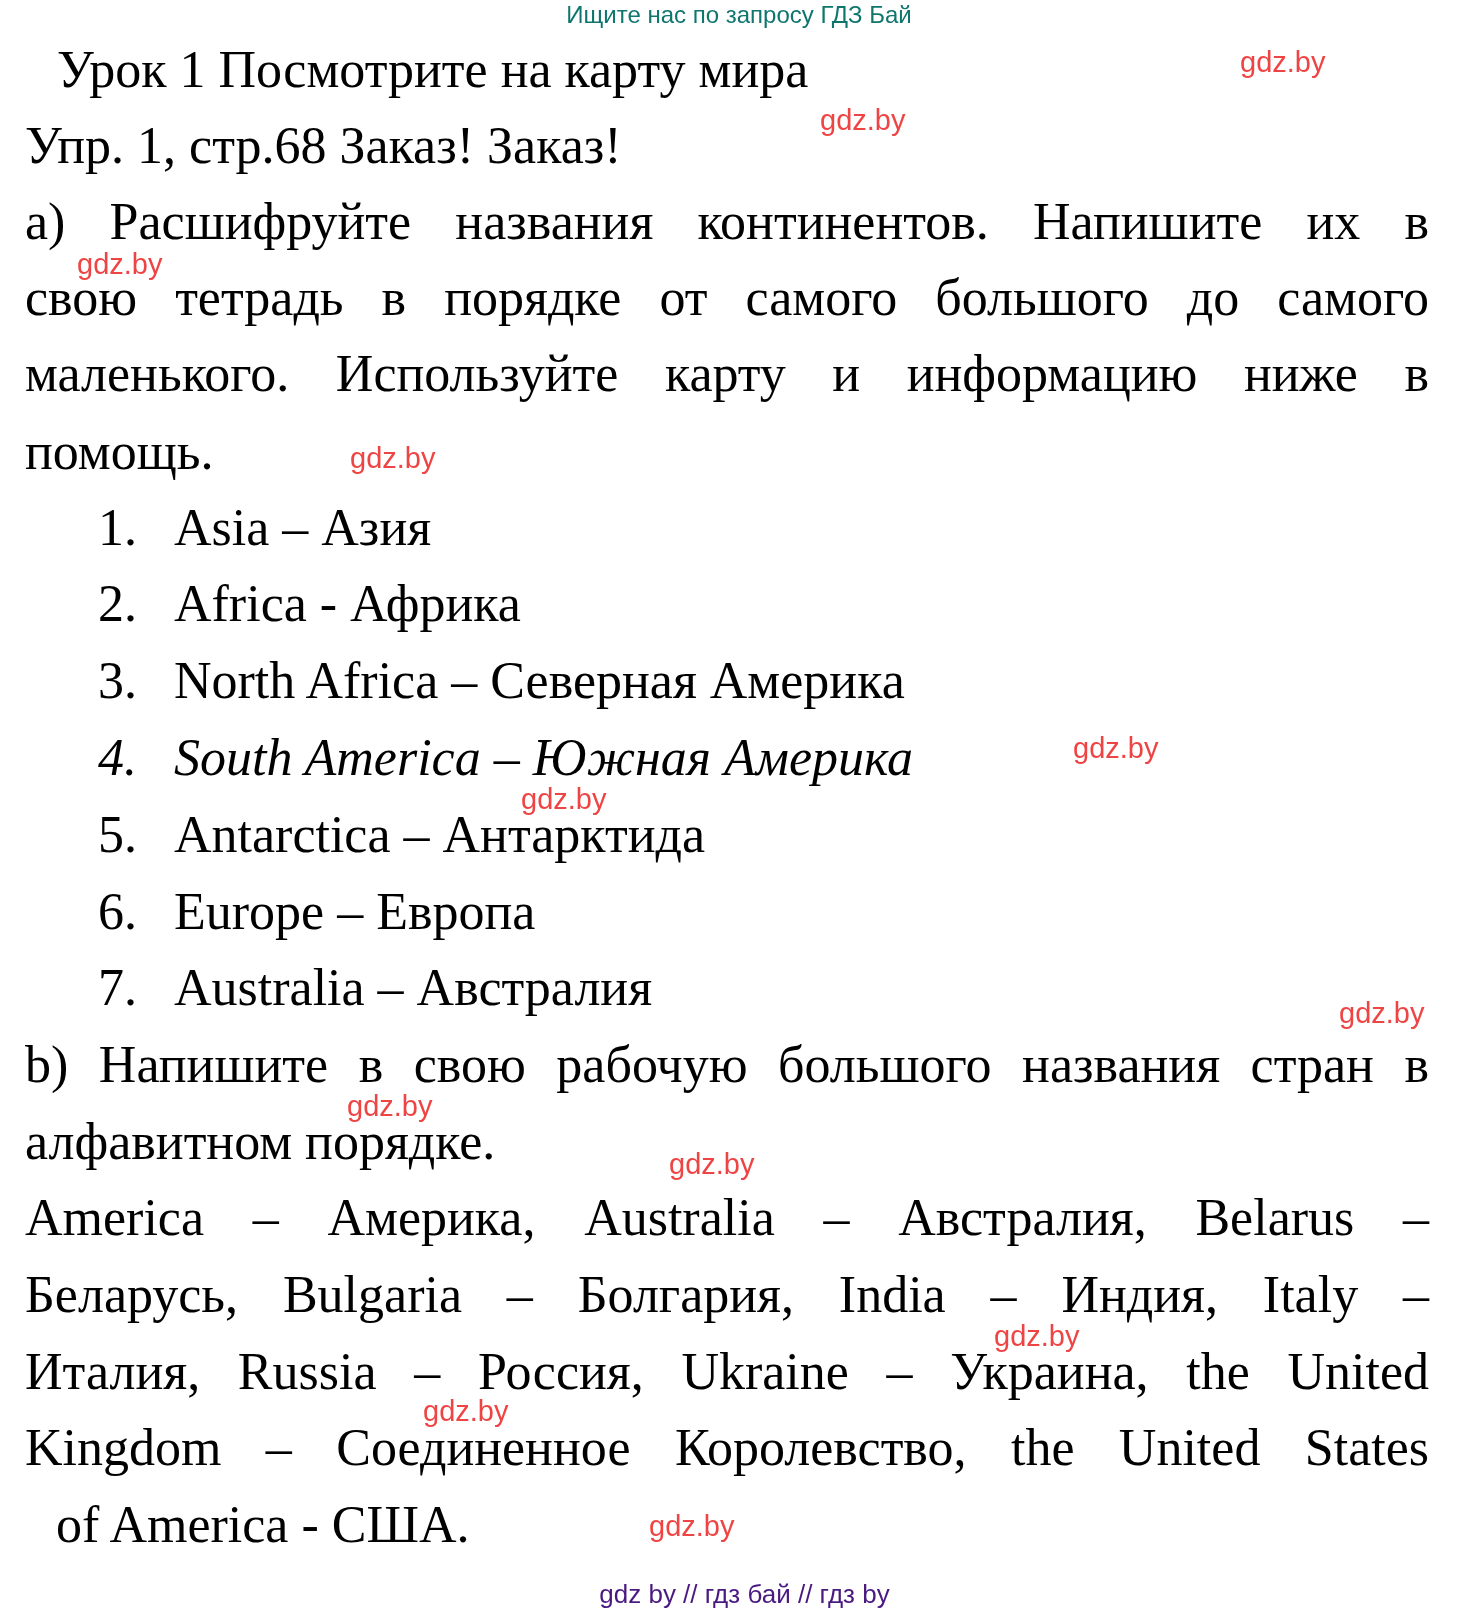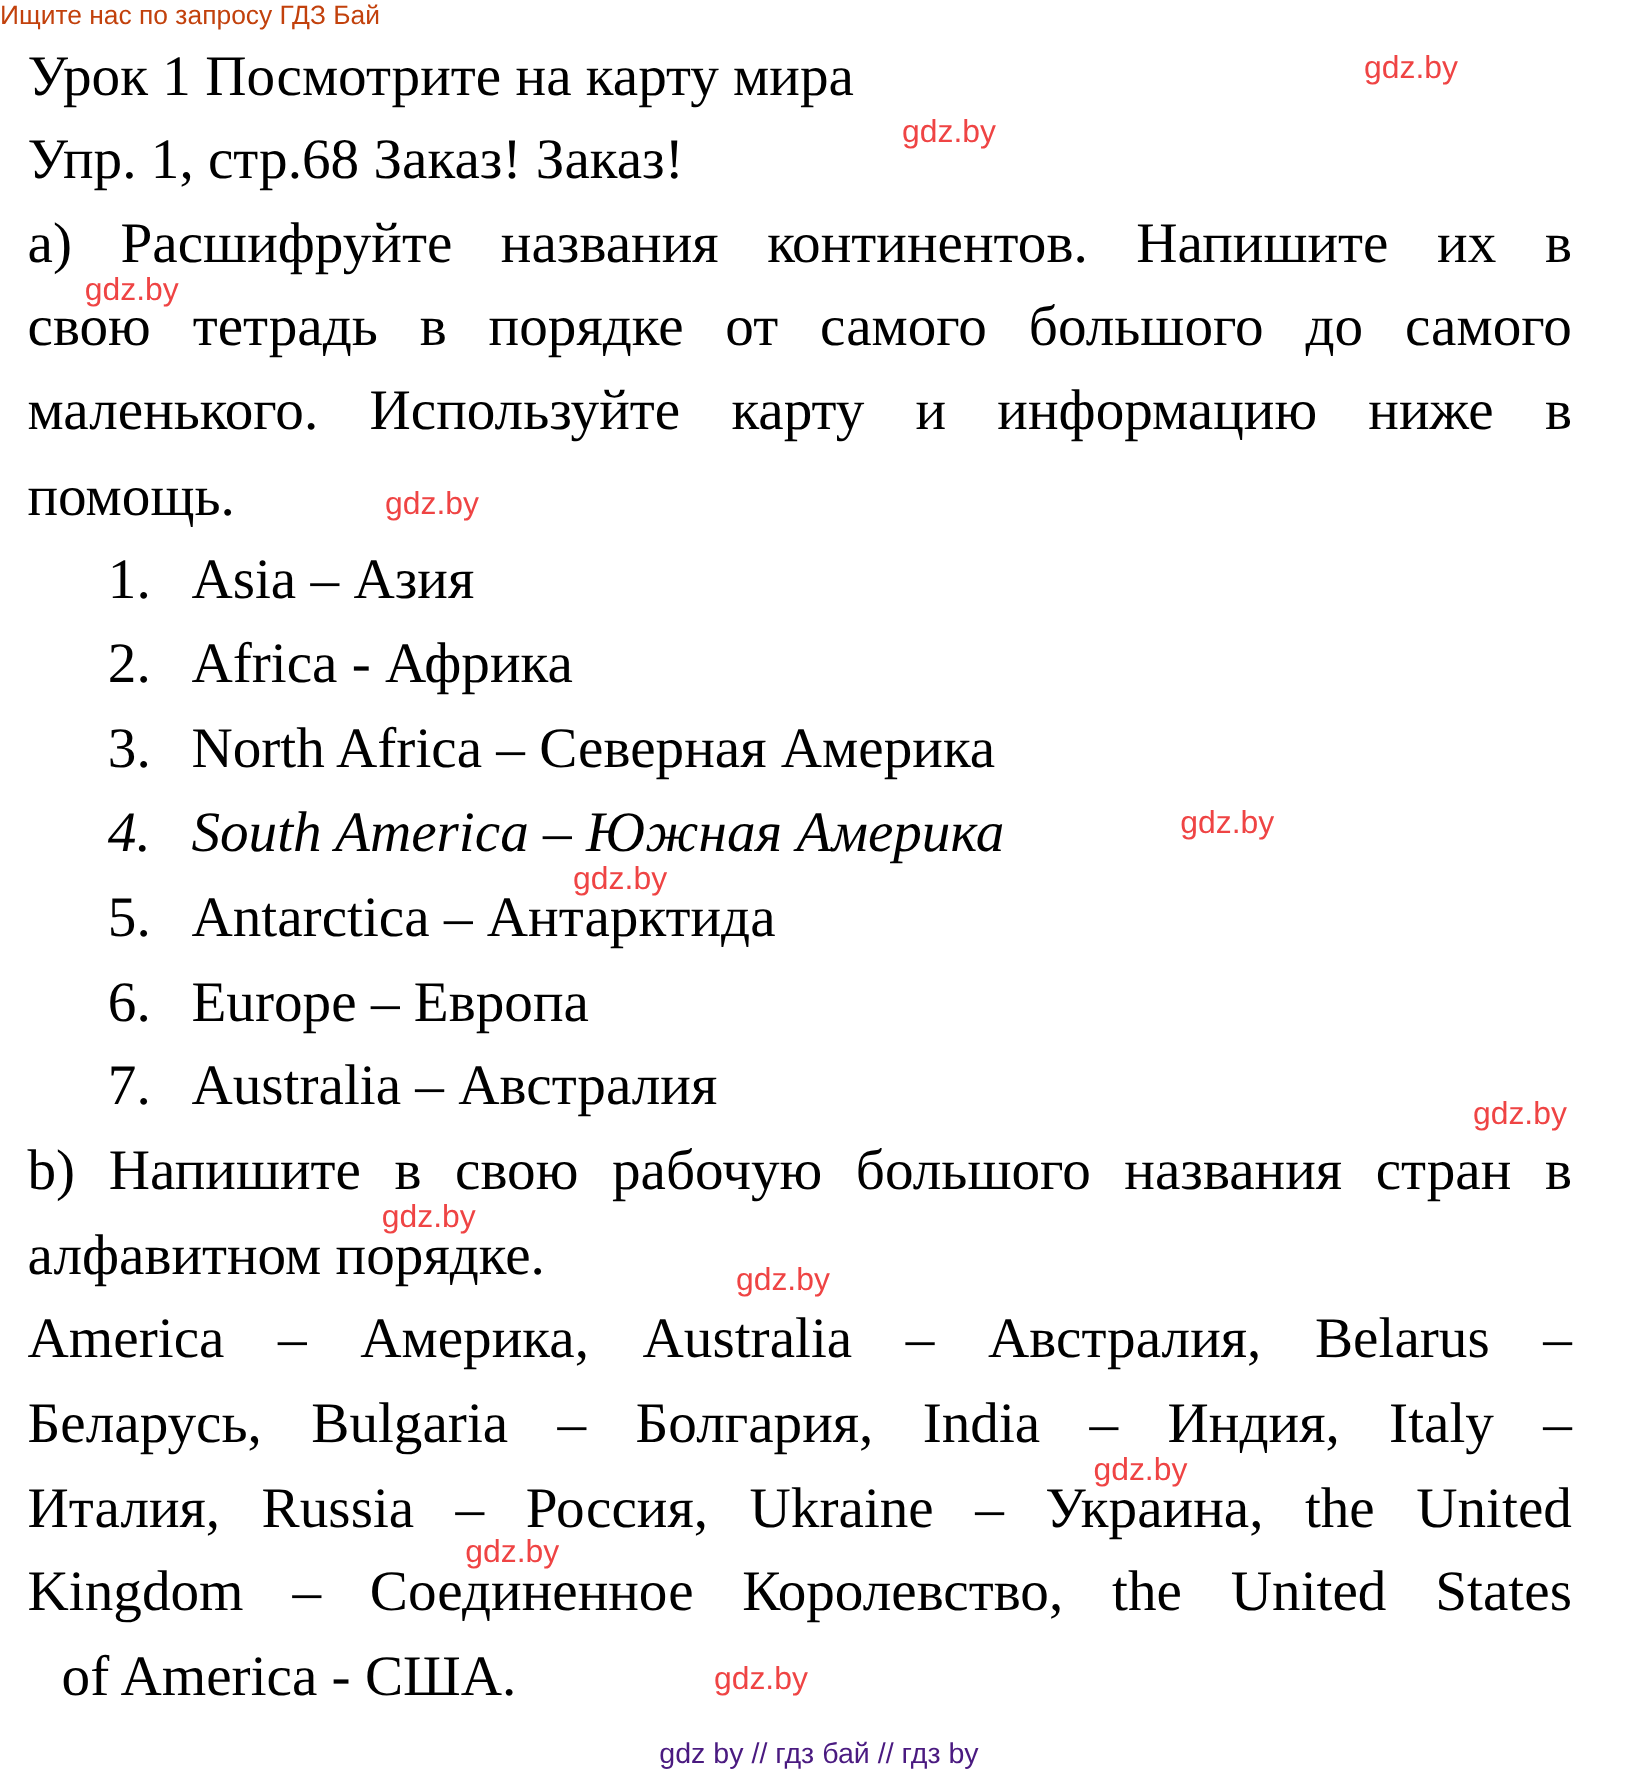--- a/index.html
+++ b/index.html
@@ -1,21 +1,21 @@
 <!DOCTYPE html>
 <html><head>
 <meta charset="utf-8">
 <style>
   html, body { margin: 0; padding: 0; background: #ffffff; }
   body { width: 1478px; height: 1622px; position: relative; overflow: hidden; }
   .serif { font-family: "Liberation Serif", "DejaVu Serif", serif; color: #000; }
   .sans { font-family: "Liberation Sans", "DejaVu Sans", sans-serif; }
   .top-banner {
-    position: absolute; left: 0; right: 0; top: 0; text-align: left;
-    font-size: 24px; color: #c2410c; line-height: 30px;
+    position: absolute; left: 0; right: 0; top: 0; text-align: center;
+    font-size: 24px; color: #0f766e; line-height: 30px;
   }
   .line {
     position: absolute; left: 25px; width: 1404px; font-size: 52px; line-height: 60px;
     white-space: nowrap;
   }
   .justify { text-align: justify; text-align-last: justify; white-space: normal; }
   .list-item { position: absolute; left: 98px; font-size: 52px; line-height: 60px; white-space: nowrap; }
   .list-num { display: inline-block; width: 76px; }
   .wm {
     position: absolute; font-size: 29px; color: #ef4444; line-height: 32px; white-space: nowrap;
@@ -23,21 +23,21 @@
   .footer {
     position: absolute; left: 11px; right: 0; top: 1578px; text-align: center;
     font-size: 26px; color: #4a1a80; line-height: 32px;
   }
 </style>
 </head>
 <body>
 
 <div class="top-banner sans">Ищите нас по запросу ГДЗ Бай</div>
 
-<div class="line serif" style="top:40px;">Урок 1 Посмотрите на карту мира</div>
+<div class="line serif" style="top:40px;margin-left:32px;">Урок 1 Посмотрите на карту мира</div>
 <div class="line serif" style="top:116px;">Упр. 1, стр.68 Заказ! Заказ!</div>
 
 <div class="line serif justify" style="top:192px;">a) Расшифруйте названия континентов. Напишите их в</div>
 <div class="line serif justify" style="top:268px;">свою тетрадь в порядке от самого большого до самого</div>
 <div class="line serif justify" style="top:344px;">маленького. Используйте карту  и информацию ниже в</div>
 <div class="line serif" style="top:422px;">помощь.</div>
 
 <div class="list-item serif" style="top:498px;"><span class="list-num">1.</span><span>Asia – Азия</span></div>
 <div class="list-item serif" style="top:574px;"><span class="list-num">2.</span><span>Africa -  Африка</span></div>
 <div class="list-item serif" style="top:651px;"><span class="list-num">3.</span><span>North Africa – Северная Америка</span></div>

